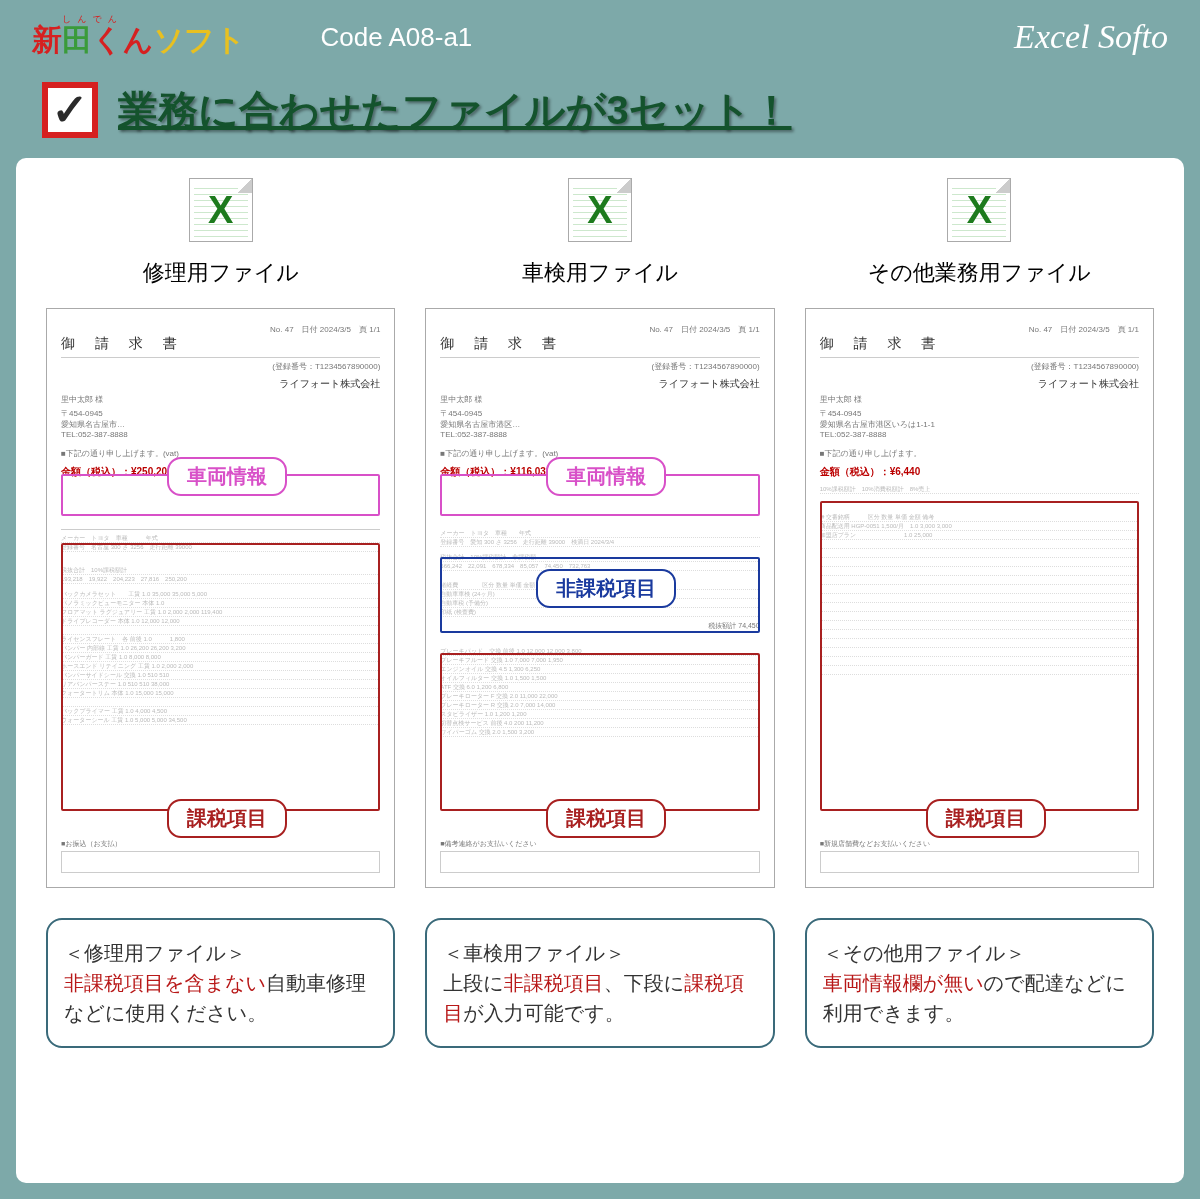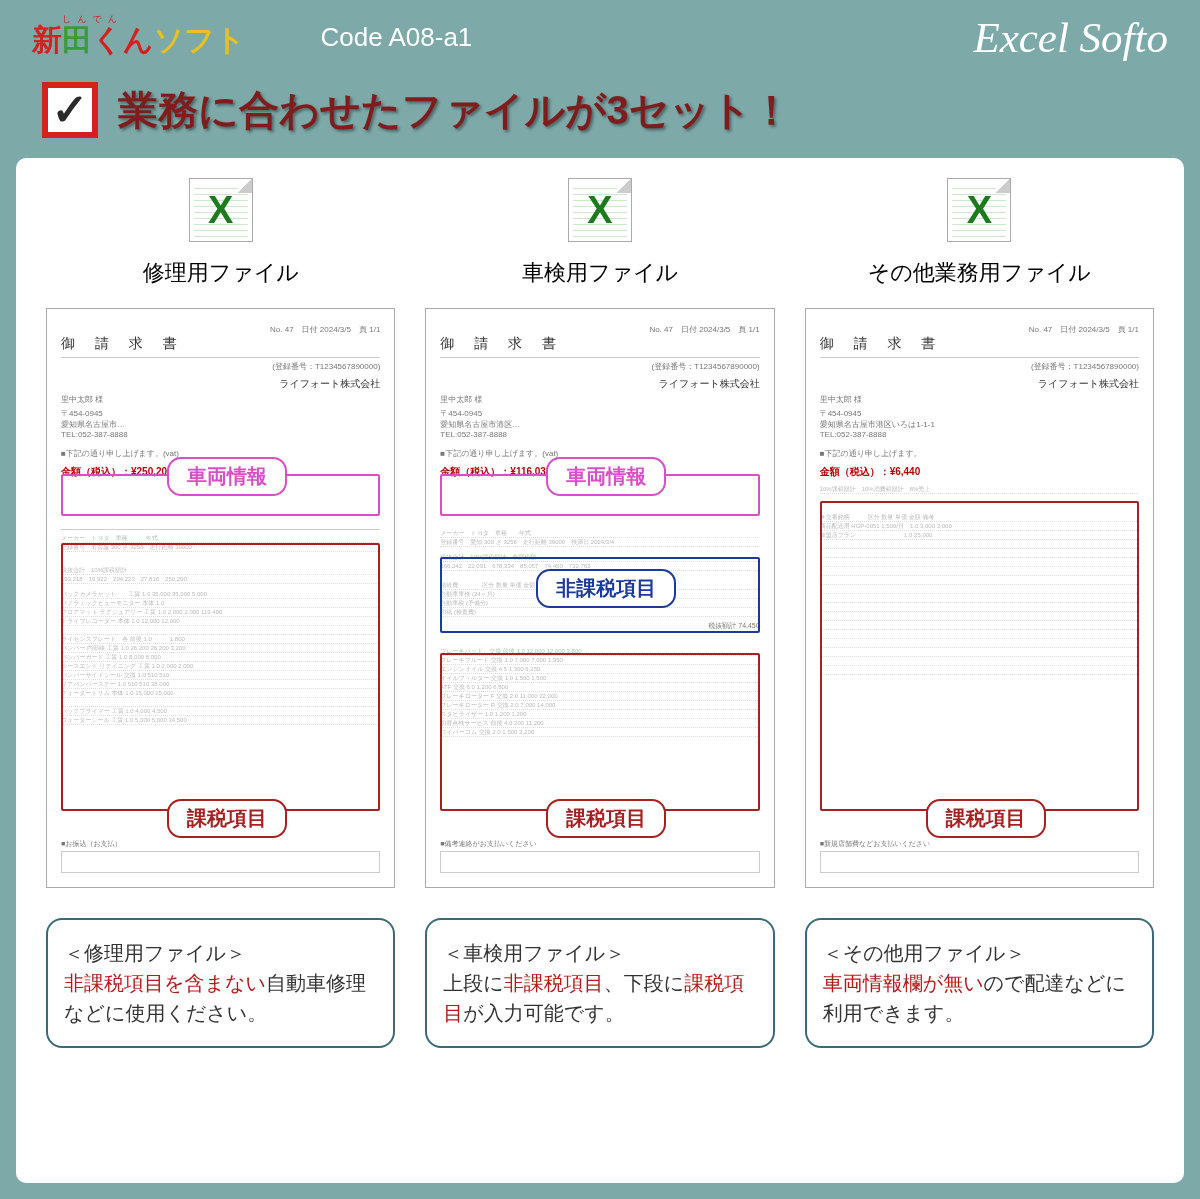--- a/index.html
+++ b/index.html
@@ -6,26 +6,26 @@
 body { font-family: "Meiryo", "Hiragino Sans", sans-serif; background: #fff; width: 1200px; }
 .page { width: 1200px; height: 1199px; background: #7da9a9; padding: 2px; position: relative; display: flex; flex-direction: column; }
 
 .header { height: 70px; display: flex; align-items: center; padding: 0 30px; }
 .logo { font-size: 30px; font-weight: bold; }
 .logo .red { color: #d62020; }
 .logo .green { color: #3a9b3a; }
 .logo .yel { color: #e8c020; }
 .logo-ruby { font-size: 9px; color: #d62020; display: block; margin-left: 30px; margin-bottom: -6px; letter-spacing: 6px; }
 .code { color: #fff; font-size: 26px; margin-left: 75px; }
-.brand-right { color: #fff; font-size: 43px; font-style: italic; font-family: "Brush Script MT", cursive; margin-left: auto; }
+.brand-right { color: #fff; font-size: 34px; font-style: italic; font-family: "Brush Script MT", cursive; margin-left: auto; }
 
 .title-row { display: flex; align-items: center; padding: 10px 40px 20px; }
 .check-box { width: 56px; height: 56px; background: #fff; border: 6px solid #d62020; display: flex; align-items: center; justify-content: center; margin-right: 20px; }
 .check-mark { font-size: 44px; color: #2a2a2a; font-weight: bold; line-height: 1; }
-.main-title { color: #7f1d1d; font-size: 40px; font-weight: bold; text-shadow: 2px 2px 3px rgba(0,0,0,0.4); }
+.main-title { color: #14532d; font-size: 40px; font-weight: bold; text-shadow: 2px 2px 3px rgba(0,0,0,0.4); text-decoration: underline; }
 
 .content { flex: 1; background: #fff; margin: 0 14px 14px 14px; border-radius: 10px; padding: 20px 30px 30px; display: flex; gap: 30px; overflow: hidden; }
 .col { flex: 1; display: flex; flex-direction: column; align-items: center; }
 
 .excel-icon { width: 64px; height: 64px; border: 1px solid #aaa; background: #fff; padding: 4px; display: flex; align-items: center; justify-content: center; position: relative; }
 .excel-icon::before { content: ""; position: absolute; top: 0; right: 0; width: 14px; height: 14px; background: linear-gradient(135deg, #fff 48%, #ccc 50%); }
 .excel-x { font-size: 38px; font-weight: bold; color: #1d7b1d; background: repeating-linear-gradient(transparent, transparent 5px, #cde8cd 5px, #cde8cd 6px); width: 100%; height: 100%; display: flex; align-items: center; justify-content: center; }
 
 .file-label { font-size: 22px; margin: 16px 0 20px; }
 

